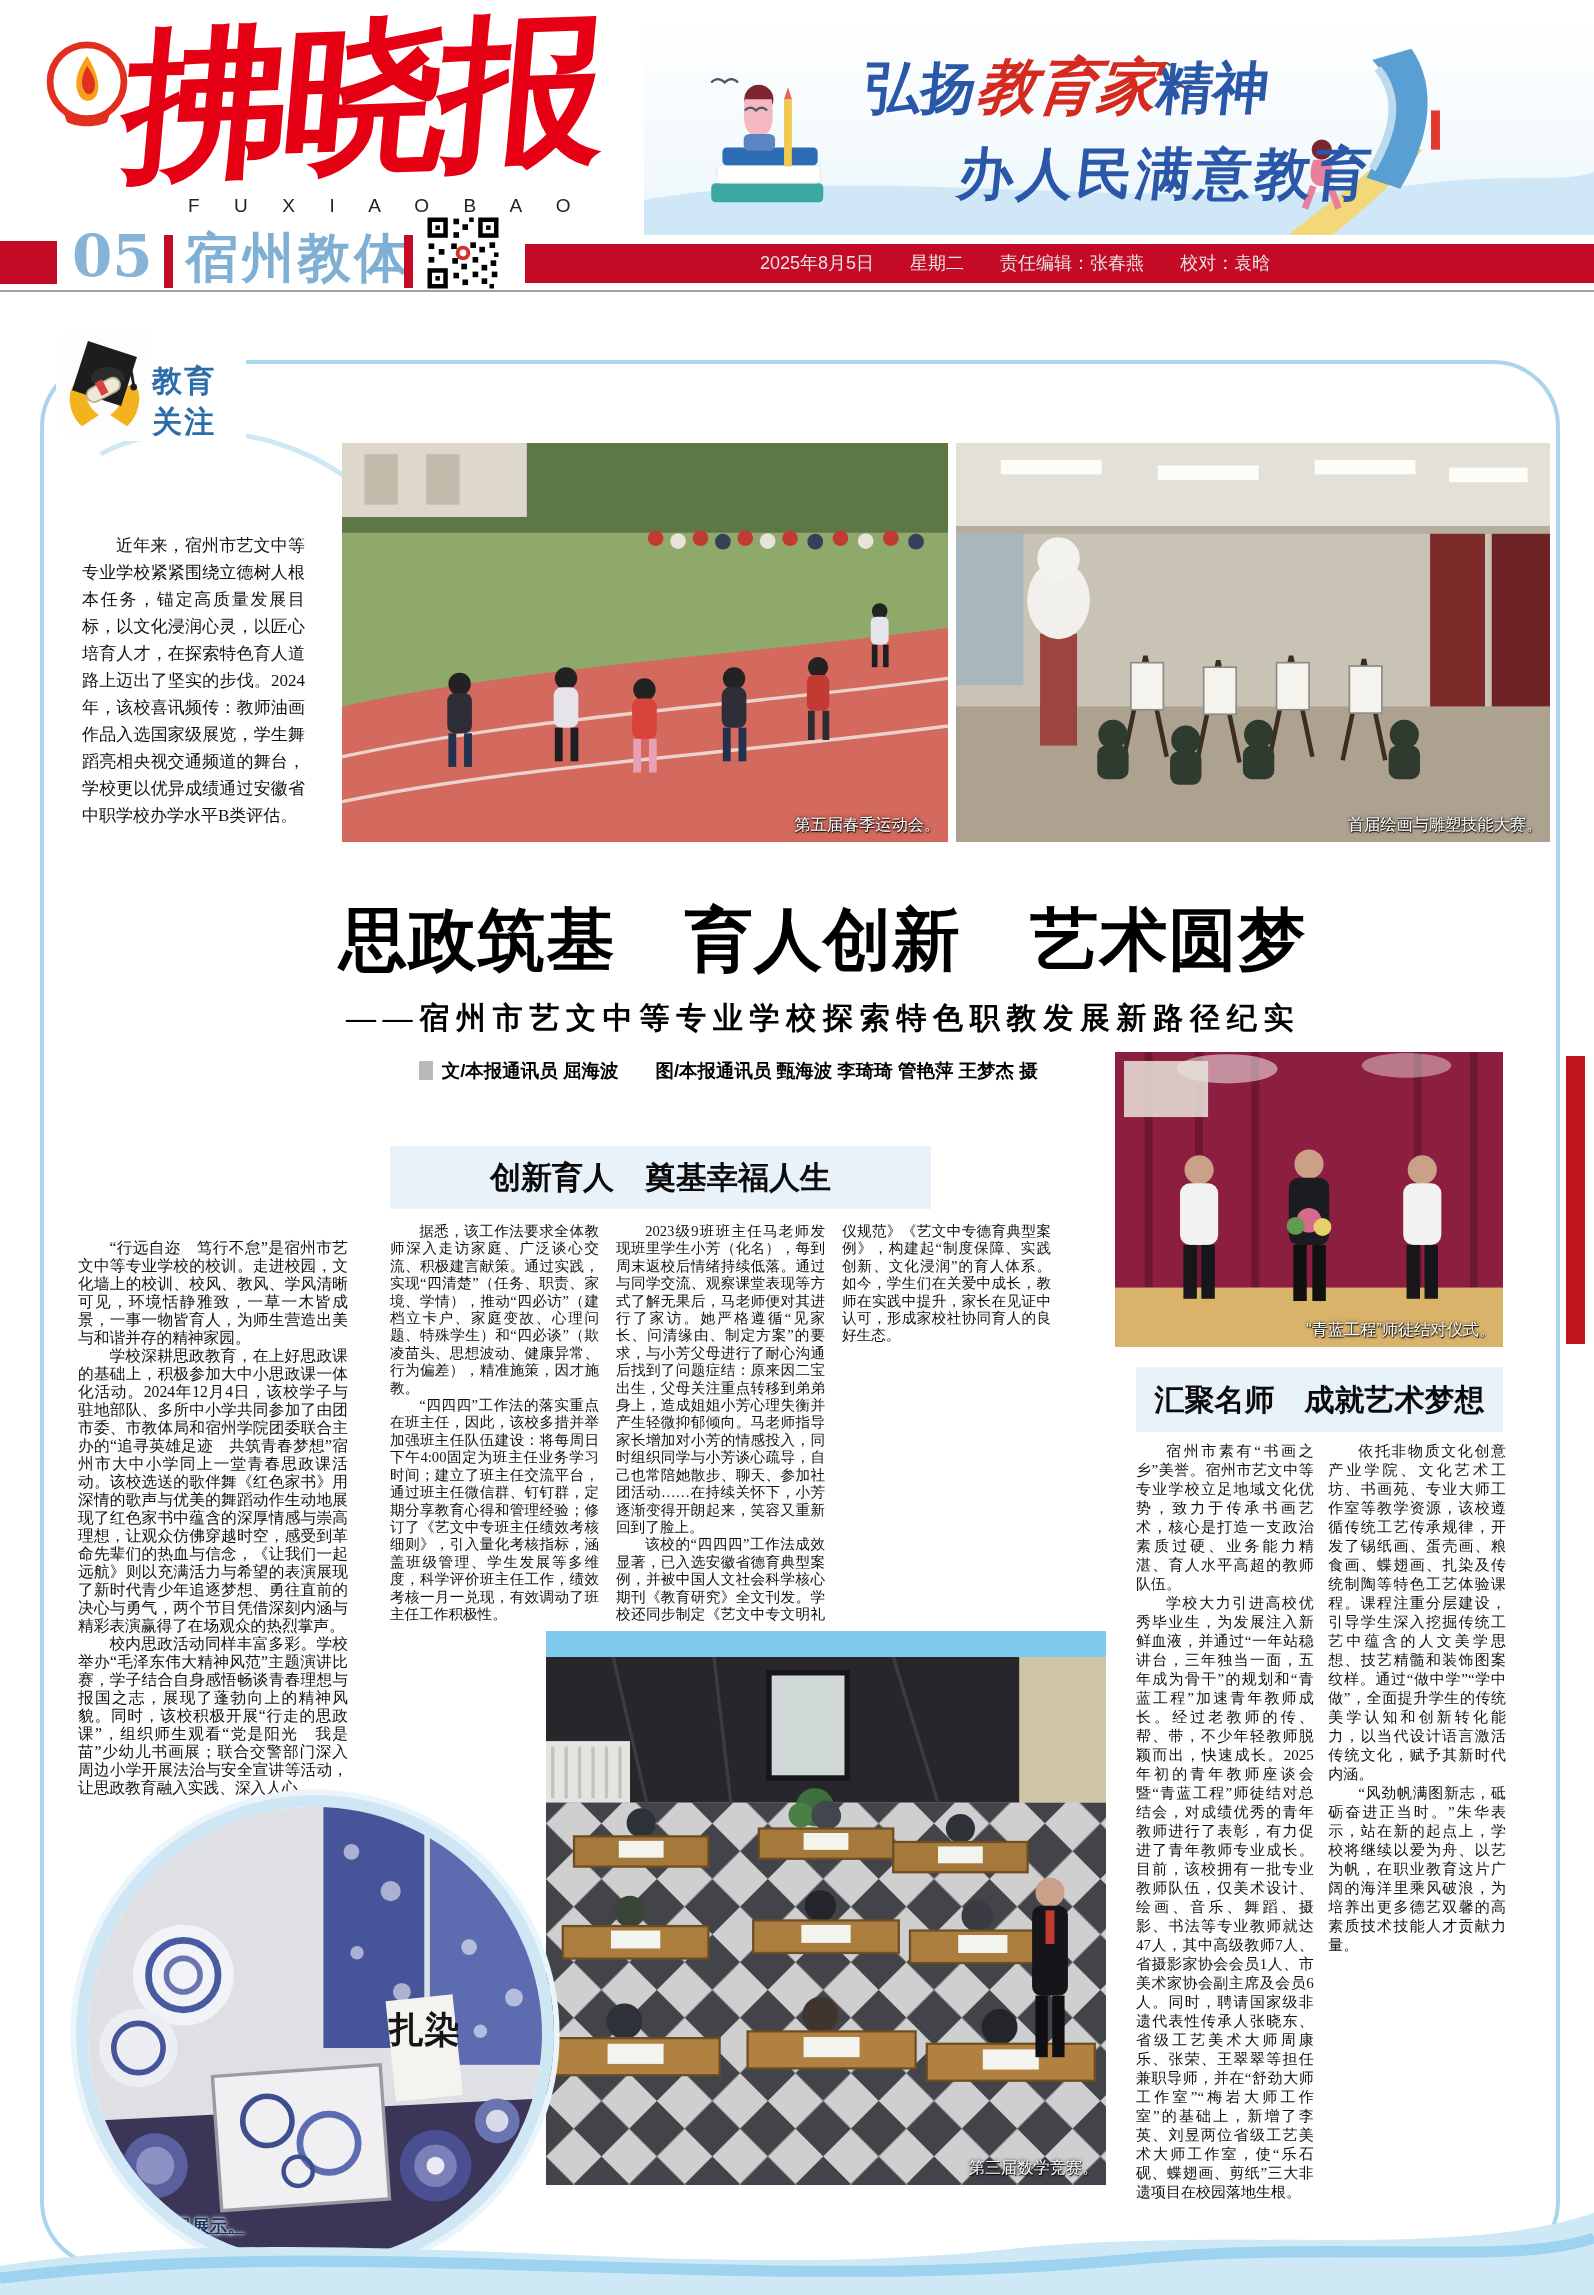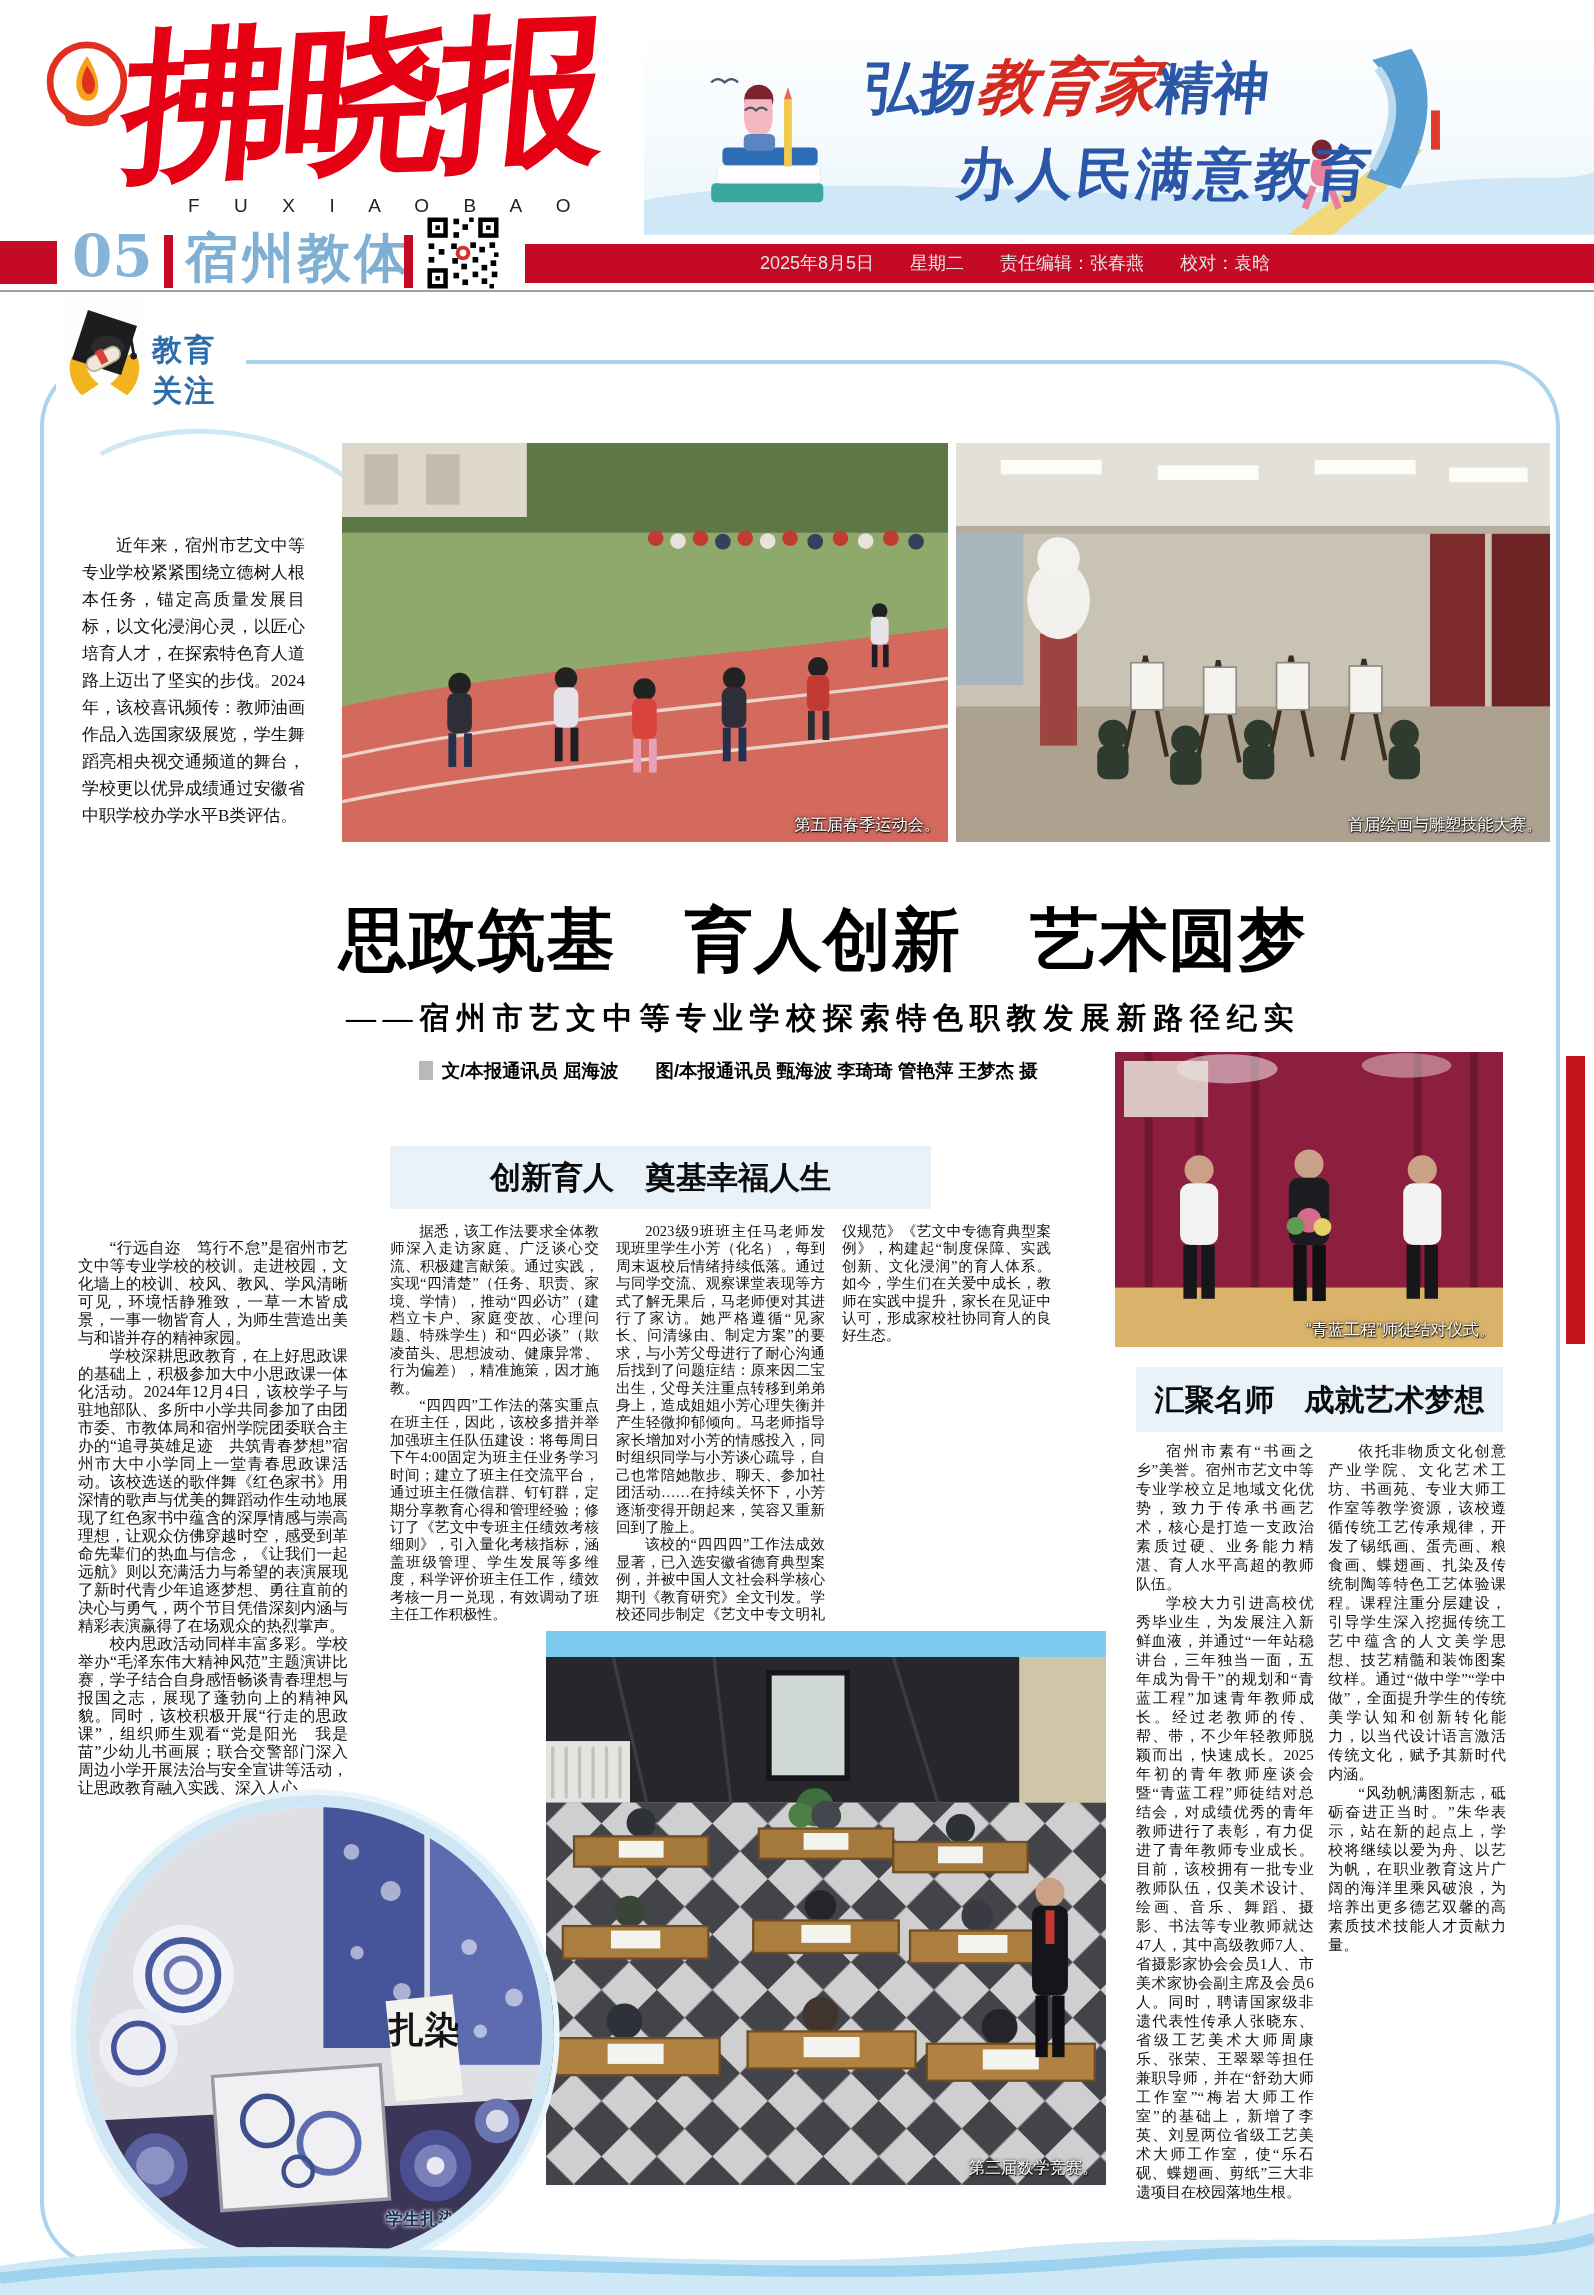--- a/index.html
+++ b/index.html
@@ -31,43 +31,43 @@
   .hairline{left:0;top:290px;width:1594px;height:2.2px;background:#9aa39f;}
 
   
   .frame{left:40px;top:360px;width:1512px;height:1900px;border:4.5px solid #a9d6ed;border-radius:67px;}
   .arc{left:39px;top:431px;width:358px;height:241px;border:5px solid #cfe8f6;
        border-color:#cfe8f6 transparent transparent transparent;border-radius:50%;transform:rotate(10deg);}
   .red-strip{left:1566px;top:1056px;width:19px;height:288px;background:#c2141c;}
   .bottom-wave{left:0;top:2182px;width:1594px;height:113px;}
 
   
-  .badge{left:56px;top:293px;width:190px;height:117px;background:#fff;}
+  .badge{left:56px;top:324px;width:190px;height:117px;background:#fff;}
   .badge-label{left:96px;top:37px;font-size:30px;font-weight:900;color:#2b6cab;
                font-family:"Liberation Serif",serif;letter-spacing:2.2px;}
 
   
   .intro{left:82px;top:532px;width:223px;height:370px;font-family:"Liberation Serif","DejaVu Serif",serif;
          font-size:17px;line-height:27px;text-align:justify;overflow:hidden;}
   .intro p{margin:0;text-indent:2em;}
 
   
   .photo{overflow:hidden;}
   .photo svg{display:block;}
   .caption{position:absolute;right:7.8px;bottom:5.6px;color:#fff;font-size:16.2px;
            text-shadow:0 0 3.4px #000,0.6px 0.6px 1.1px #000;white-space:nowrap;}
   .photo-sports{left:342px;top:443px;width:606px;height:399px;}
   .photo-art{left:956px;top:443px;width:594px;height:399px;}
   .photo-stage{left:1115px;top:1052px;width:388px;height:295px;}
   .band{left:546px;top:1631px;width:560px;height:26px;background:#7ec9ee;}
   .photo-classroom{left:546px;top:1657px;width:560px;height:528px;}
   .circle-photo{left:76px;top:1795px;width:454px;height:454px;border-radius:50%;overflow:hidden;
                 border:12.3px solid #cfe6f4;box-shadow:0 0 0 5.6px #eaf5fb;}
-  .cap-dark{position:absolute;left:0;right:0;bottom:30px;text-align:right;color:#14355e;font-size:17.4px;
-            font-weight:bold;text-shadow:0 0 4.5px #fff,0 0 2.2px #fff;}
+  .cap-dark{position:absolute;left:0;right:0;bottom:23px;text-align:left;color:#14355e;font-size:17.4px;
+            font-weight:bold;text-shadow:0 0 4.5px #fff,0 0 2.2px #fff;text-decoration:underline;}
 
   
   .headline-wrap{left:263px;top:895px;width:1120px;text-align:center;}
   .headline{font-family:"Liberation Serif","DejaVu Serif",serif;font-size:68px;font-weight:900;
             letter-spacing:1.1px;color:#000;white-space:nowrap;}
   .subheadline{margin-top:12.3px;font-family:"Liberation Serif",serif;font-size:30px;font-weight:600;
                letter-spacing:6.7px;color:#000;white-space:nowrap;}
   .byline{left:342px;top:1058px;width:773px;text-align:center;font-size:18.5px;font-weight:bold;color:#000;
           white-space:nowrap;}
   .byline-marker{display:inline-block;width:13.4px;height:19px;background:#b9b9b9;margin-right:9px;

